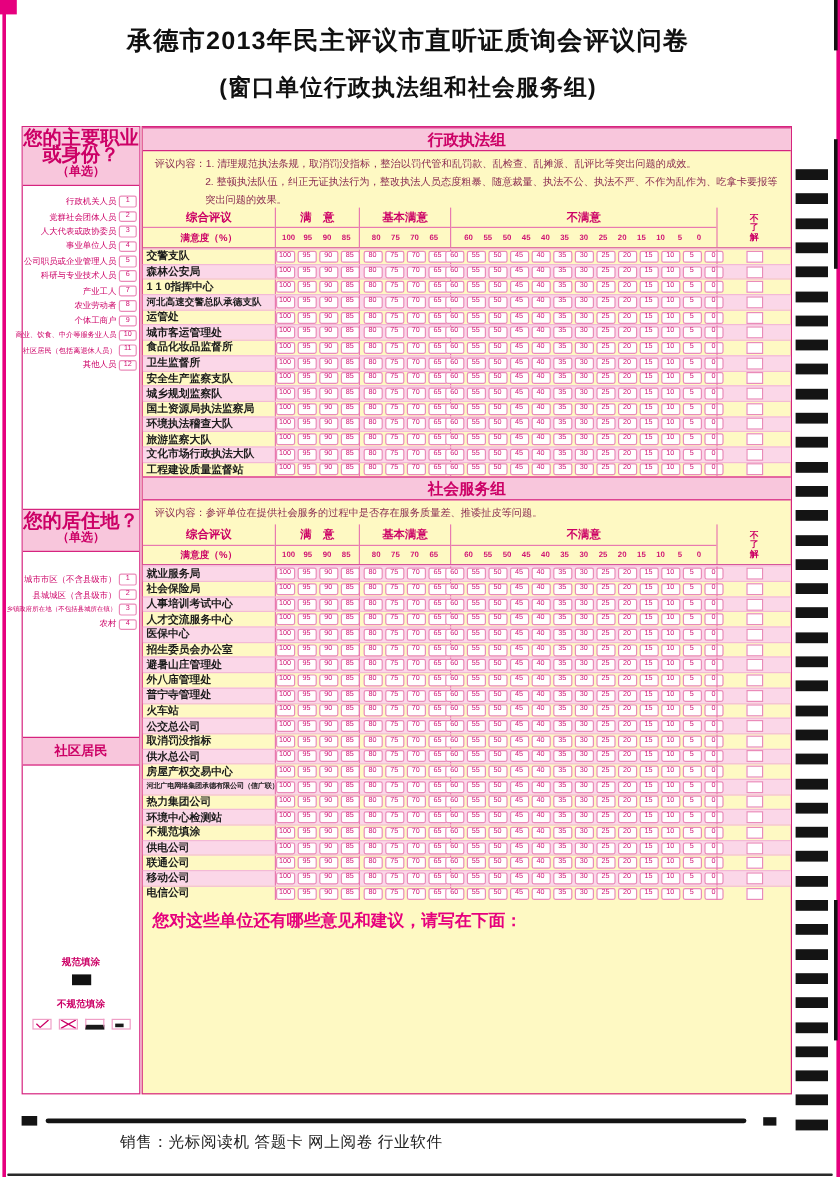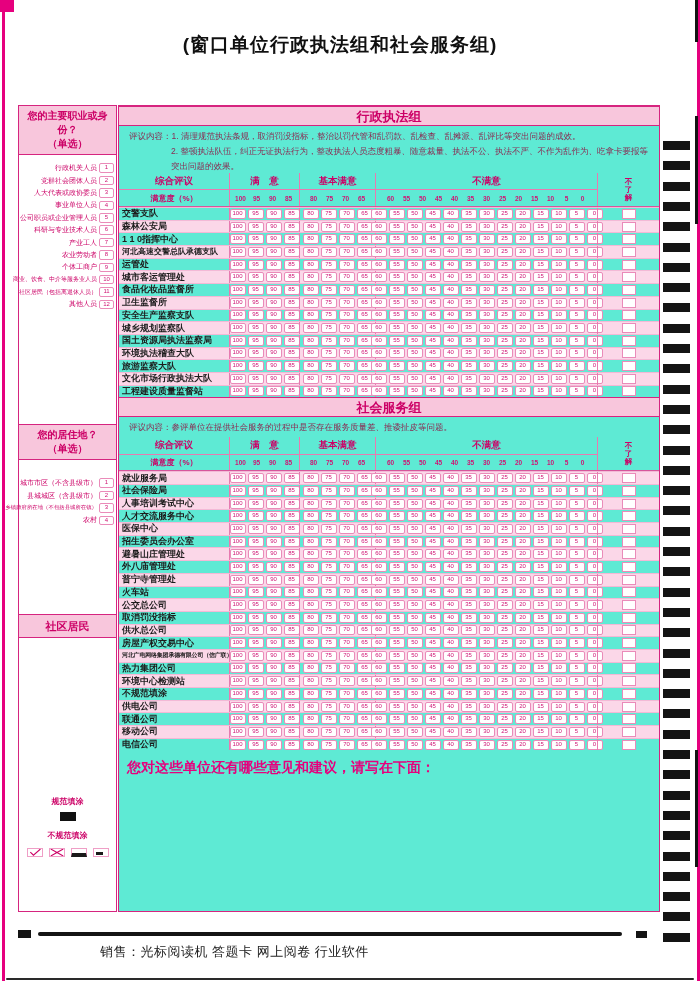--- a/index.html
+++ b/index.html
@@ -15,21 +15,21 @@
   
   .title{position:absolute;left:0;top:20px;width:680px;text-align:center;color:#101010;}
   .title .t1{font-size:21px;font-weight:700;letter-spacing:1px;}
   .title .t2{font-size:19px;font-weight:700;margin-top:12px;letter-spacing:1px;}
   
   .sidebar{position:absolute;left:18px;top:105px;width:99px;height:807px;border:1.5px solid #d6247f;
            box-sizing:border-box;background:#fff;}
   .band{background:#f8c6dc;color:#cc0066;font-weight:700;text-align:center;
         border-top:1px solid #d6247f;border-bottom:1px solid #d6247f;box-sizing:border-box;}
   .sb-band{position:absolute;left:0;right:0;padding:3px 0 4px 0;}
-  .sb-band .bt1{font-size:10px;line-height:14px;}
+  .sb-band .bt1{font-size:16px;line-height:14px;}
   .sb-band .bt2{font-size:10px;line-height:13px;}
   .occ-band{top:0;border-top:none;}
   .res-band{top:318px;}
   .notes-band{top:508px;padding:4px 0;}
   .notes-band .bt1{font-size:11px;}
   .options{position:absolute;left:0;right:0;}
   #occ-options{top:56px;} #res-options{top:371px;}
   .opt-row{display:flex;justify-content:flex-end;align-items:center;height:12.4px;padding-right:2px;}
   .opt-label{color:#cc0066;font-size:7px;white-space:nowrap;}
   .opt-label.m{font-size:6px;} .opt-label.s{font-size:5.4px;}
@@ -40,21 +40,21 @@
   .fill-demo{position:absolute;left:0;right:0;top:688px;text-align:center;color:#cc0066;}
   .demo-label{font-size:8px;font-weight:700;line-height:16px;}
   .good-box{display:inline-block;width:16px;height:9px;background:#111;margin:2px 0 3px 0;}
   .bad-row{display:flex;justify-content:center;gap:6px;margin-top:4px;}
   .exbox{position:relative;width:16px;height:9px;border:1px solid #ef9ec6;background:#fff;box-sizing:border-box;}
   .exbox svg{position:absolute;left:0;top:0;width:100%;height:100%;}
   .exbox.half{border-bottom:4px solid #1a1a1a;}
   .exbox.dash::after{content:"";position:absolute;left:2px;top:3px;width:7px;height:3px;background:#1a1a1a;}
   
   .survey{position:absolute;left:118px;top:105px;width:542px;height:807px;border:1.5px solid #d6247f;
-          box-sizing:border-box;background:#5eead4;}
+          box-sizing:border-box;background:#fef9c3;}
   .g-band{height:20px;line-height:19px;font-size:13px;}
   .gcontent{color:#8a2b52;font-size:8.5px;line-height:15px;padding:3px 8px 0 10px;box-sizing:border-box;overflow:hidden;}
   .gcontent.tall{height:47px;} .gcontent.short{height:20px;}
   .gcontent .l2{padding-left:42px;}
   .thead{display:flex;height:34px;border-bottom:1px solid #d6569b;box-sizing:border-box;}
   .thead .hcol{display:flex;flex-direction:column;box-sizing:border-box;}
   .hcell{height:17px;display:flex;align-items:center;justify-content:center;
          color:#cc0066;font-weight:700;font-size:9.5px;box-sizing:border-box;}
   .hcell.sub{border-top:1px solid #e87ab0;font-size:8px;}
   .c-name{width:110px;} .c-sat{width:70px;} .c-basic{width:76px;} .c-dis{width:222px;} .c-unk{flex:1;}
@@ -87,20 +87,21 @@
 <div class="page">
   <div class="corner-tl"></div>
   <div class="edge-left"></div>
   <div class="edge-right"></div>
   <div class="edge-black eb1"></div>
   <div class="edge-black eb2"></div>
   <div class="edge-black eb3"></div>
   <div class="bottom-line"></div>
 
   <div class="title">
+    <div class="t1">承德市2013年民主评议市直听证质询会评议问卷</div>
     <div class="t2">(窗口单位行政执法组和社会服务组)</div>
   </div>
 
   <aside class="sidebar">
     <div class="band sb-band occ-band">
       <div class="bt1">您的主要职业或身份？</div>
       <div class="bt2">（单选）</div>
     </div>
     <div class="options" id="occ-options">
         <div class="opt-row">

